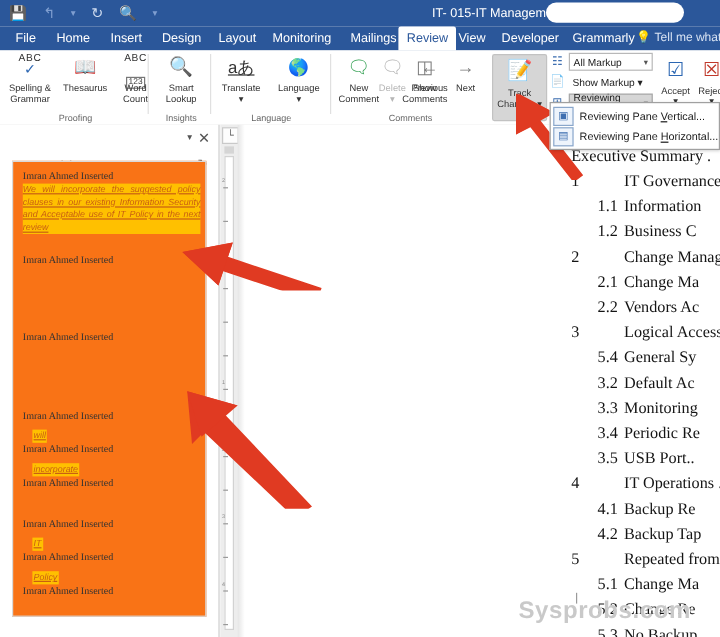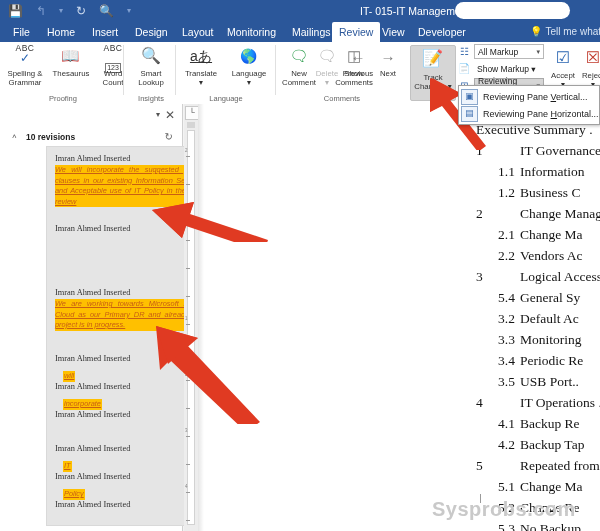--- a/index.html
+++ b/index.html
@@ -125,22 +125,22 @@
   }
   .rev-close{position:absolute;right:7px;top:4px;font-size:12px;color:#555;}
   .rev-caret{position:absolute;right:22px;top:6px;font-size:8px;color:#555;}
   .rev-count{
     position:absolute;left:26px;top:28px;font-size:8.5px;color:#222;font-weight:bold;
   }
   .rev-expand{position:absolute;left:12px;top:28px;font-size:8px;color:#555;}
   .rev-refresh{position:absolute;right:9px;top:27px;font-size:10px;color:#666;}
 
   .revlist{
-    position:absolute;left:10px;top:42px;width:160px;height:378px;
-    border:1px solid #d9d9d9;background:#e5e5e5;overflow:hidden;margin-left:36px;
+    position:absolute;left:10px;top:30px;width:160px;height:378px;
+    border:1px solid #d9d9d9;background:#f97316;overflow:hidden;
   }
   .revitem{position:absolute;left:8px;width:148px;}
   .revwho{font-size:8.4px;color:#333;line-height:11px;font-family:"Liberation Serif", serif;}
   .revtext{
     font-size:7.4px;color:#c95f12;font-style:italic;text-decoration:underline;
     background:#ffc000;line-height:10.5px;display:block;
     text-align:justify;
   }
   .revtext.word{display:inline-block;padding:0 1px;text-align:left;}
 
@@ -217,20 +217,21 @@
     <div class="tab" style="left:6px;">File</div>
     <div class="tab" style="left:40px;">Home</div>
     <div class="tab" style="left:85px;">Insert</div>
     <div class="tab" style="left:128px;">Design</div>
     <div class="tab" style="left:175px;">Layout</div>
     <div class="tab" style="left:220px;">Monitoring</div>
     <div class="tab" style="left:285px;">Mailings</div>
     <div class="tab active" style="left:332px;">Review</div>
     <div class="tab" style="left:375px;">View</div>
     <div class="tab" style="left:411px;">Developer</div>
+    <div class="tab" style="left:470px;">Grammarly</div>
     <div class="tellme" style="left:530px;">
       <span class="bulb">💡</span><span>Tell me what you</span>
     </div>
   </div>
 
   <div class="ribbon">
 
     <div class="group" style="left:0;width:124px;">
       <div class="bigbtn" style="left:2px;">
         <span class="ic">
@@ -376,21 +377,20 @@
           <div class="revwho">Imran Ahmed Inserted</div>
           <div class="revtext" style="margin-top:1px;">We will incorporate the suggested policy clauses in our existing Information Security and Acceptable use of IT Policy in the next review</div>
         </div>
 
         <div class="revitem" style="top:76px;">
           <div class="revwho">Imran Ahmed Inserted</div>
         </div>
 
         <div class="revitem" style="top:140px;">
           <div class="revwho">Imran Ahmed Inserted</div>
-          <div class="revtext" style="margin-top:1px;">We are working towards Microsoft Azure Cloud as our Primary DR and already the project is in progress.</div>
         </div>
 
         <div class="revitem" style="top:206px;">
           <div class="revwho">Imran Ahmed Inserted</div>
           <span class="revtext word" style="margin-left:8px;">will</span>
         </div>
 
         <div class="revitem" style="top:234px;">
           <div class="revwho">Imran Ahmed Inserted</div>
           <span class="revtext word" style="margin-left:8px;">incorporate</span>

